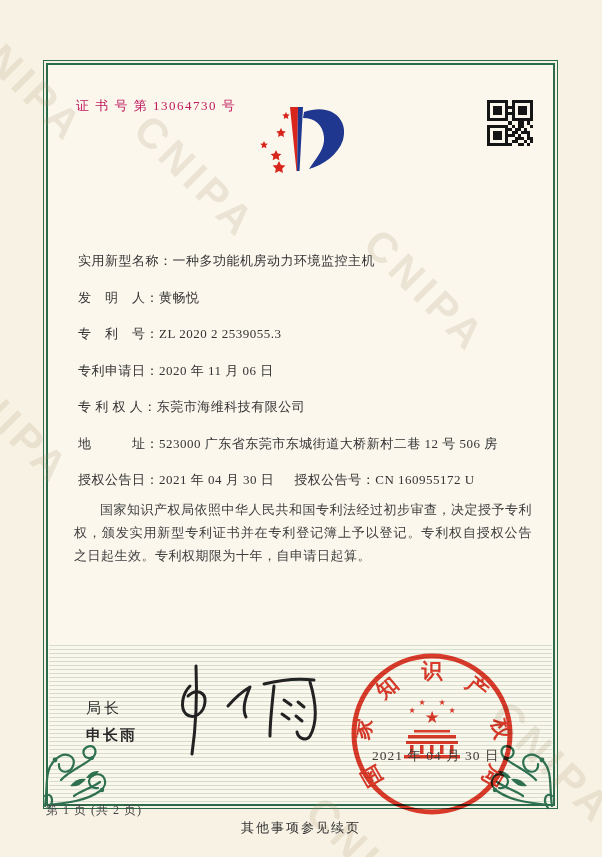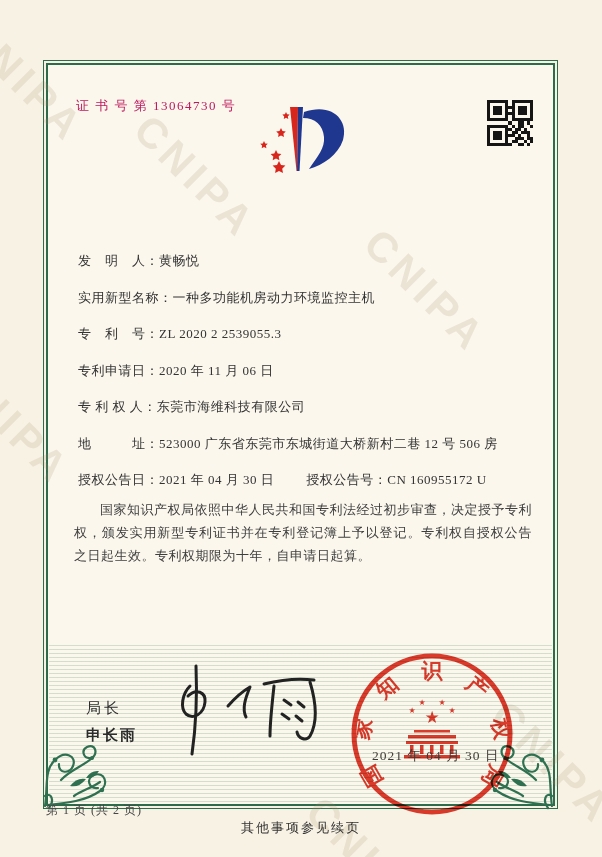--- a/index.html
+++ b/index.html
@@ -47,21 +47,21 @@
     position:absolute; left:46px; top:176px; width:509px; z-index:2;
     text-align:center; font-size:29px; font-weight:bold; color:#161616;
     letter-spacing:9px; text-indent:9px;
   }
 
   
   .fields { position:absolute; left:78px; top:253px; width:452px; z-index:2; }
   .field-row { height:36.5px; font-size:13px; line-height:15px; color:#333; letter-spacing:0.5px; white-space:nowrap; }
   .field-row .lbl { color:#333; }
   .field-row .val { color:#333; }
-  .pair2 { margin-left:32px; }
+  .pair2 { margin-left:20px; }
 
   
   .body-text { position:absolute; left:74px; top:498px; width:458px; z-index:2; }
   .body-text p {
     font-size:13px; line-height:23px; text-align:justify;
     text-indent:2em; color:#3e3e3e; letter-spacing:0.5px;
   }
 
   
   .sig-title { position:absolute; left:86px; top:699px; font-size:15px; letter-spacing:3px; color:#2c2c2c; z-index:2; }
@@ -275,24 +275,24 @@
       <rect x="6" y="14" width="1" height="1" fill="#151515"></rect>
       <rect x="7" y="14" width="1" height="1" fill="#151515"></rect>
       <rect x="10" y="14" width="1" height="1" fill="#151515"></rect>
       <rect x="11" y="14" width="1" height="1" fill="#151515"></rect>
       <rect x="13" y="14" width="1" height="1" fill="#151515"></rect>
     </svg>
 
 
   <div class="fields">
     <div class="field-row">
+      <span class="lbl">实用新型名称：</span><span class="val">一种多功能机房动力环境监控主机</span>
+    </div>
+    <div class="field-row">
       <span class="lbl">发　明　人：</span><span class="val">黄畅悦</span>
-    </div>
-    <div class="field-row">
-      <span class="lbl">实用新型名称：</span><span class="val">一种多功能机房动力环境监控主机</span>
     </div>
     <div class="field-row">
       <span class="lbl">专　利　号：</span><span class="val">ZL 2020 2 2539055.3</span>
     </div>
     <div class="field-row">
       <span class="lbl">专利申请日：</span><span class="val">2020 年 11 月 06 日</span>
     </div>
     <div class="field-row">
       <span class="lbl">专 利 权 人：</span><span class="val">东莞市海维科技有限公司</span>
     </div>

